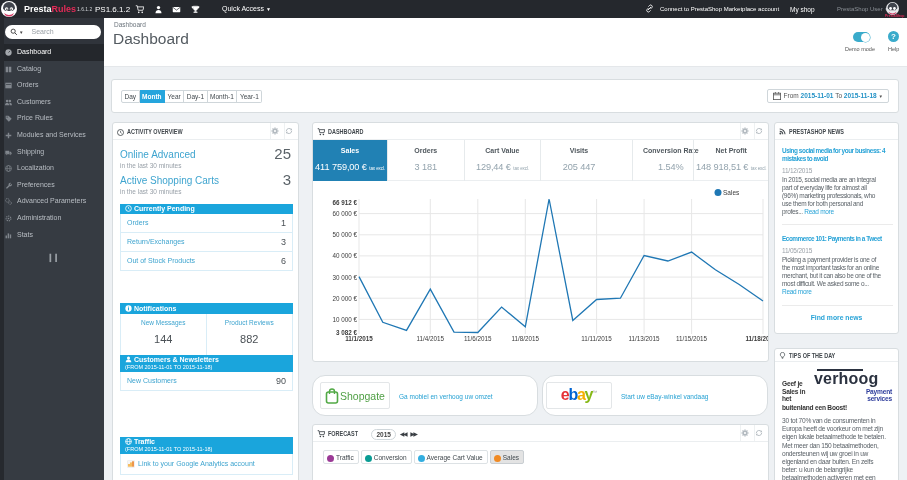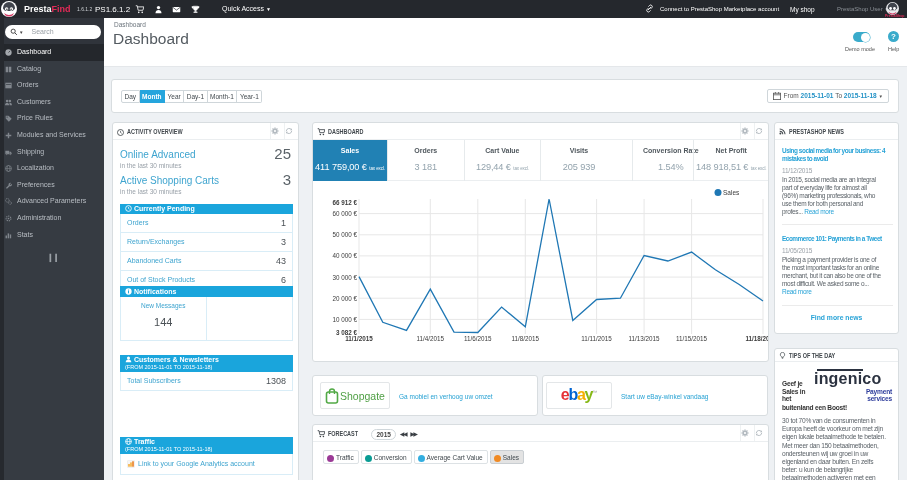--- a/index.html
+++ b/index.html
@@ -64,21 +64,21 @@
 
 .kpis{position:absolute;left:0;top:17px;width:455px;height:41px;border-bottom:1px solid #ebeef0}
 .kpi{position:absolute;top:0;height:41px;border-left:1px solid #e6eaec;text-align:center}
 .kpi .t{font-size:7px;font-weight:bold;color:#50585e;margin-top:7px}
 .kpi .v{font-size:9.2px;color:#93a3ad;margin-top:8px;white-space:nowrap;letter-spacing:-0.1px}
 .kpi .v .tx{font-size:4.5px}
 .kpi.sel{background:#2181b4}
 .kpi.sel .t{color:#fff}
 .kpi.sel .v{color:#fff}
 
-.adpanel{position:absolute;background:#fff;border:1px solid #d8dde0;border-radius:3px;height:41px}
+.adpanel{position:absolute;background:#fff;border:1px solid #d8dde0;border-radius:13px;height:41px}
 .adlink{position:absolute;font-size:6.5px;color:#25a1d3}
 
 .pill{display:inline-block;border:1px solid #cfd6da;border-radius:6px;font-size:6.5px;font-weight:bold;color:#444;padding:0 4px;height:11px;line-height:10px;margin-left:3px;vertical-align:middle;letter-spacing:0}
 .arr{display:inline-block;font-size:5.5px;letter-spacing:-1px;color:#3a3f44;margin-left:4px;vertical-align:middle}
 .lbtn{display:inline-block;vertical-align:top;border:1px solid #dde2e5;border-radius:2px;font-size:6.5px;color:#40484d;height:14px;line-height:13px;padding:0 4px 0 3px;margin-right:2px;background:#fff}
 .lbtn .dot{display:inline-block;width:7px;height:7px;border-radius:50%;margin-right:2px;vertical-align:-1.5px}
 .lbtn.on{background:#e3e3e3;border-color:#c9ced2}
 
 .news-t{font-size:6.4px;font-weight:bold;color:#28a3d7;line-height:8.3px;letter-spacing:-0.45px}
 .news-d{font-size:6.5px;color:#9aa1a8;letter-spacing:-0.2px}
@@ -93,21 +93,21 @@
 <div class="topbar">
   <svg class="abs" style="left:1px;top:1px" width="16" height="16" viewBox="0 0 16 16">
       <circle cx="8" cy="8" r="8" fill="#fff"></circle>
       <path d="M2 7 a6 6 0 0 1 12 0 c0 2-1.5 1-2 3 l-8 0 c-0.5-2-2-1-2-3z" fill="#41454d"></path>
       <circle cx="5.6" cy="8" r="1.7" fill="#fff"></circle>
       <circle cx="10.4" cy="8" r="1.7" fill="#fff"></circle>
       <circle cx="5.9" cy="8.2" r="0.8" fill="#333"></circle>
       <circle cx="10.1" cy="8.2" r="0.8" fill="#333"></circle>
       <path d="M3 12 q5 4 10 0 l-1.5 2.5 q-3.5 2-7 0z" fill="#d63864"></path>
     </svg>
-  <span class="brand">Presta<span class="pink">Find</span></span>
+  <span class="brand">Presta<span class="pink">Rules</span></span>
     <span class="ver">1.6.1.2</span>
   <span class="ps" style="left:95px">PS1.6.1.2</span>
   <svg class="tbicon" style="left:135px" viewBox="0 0 12 12">
       <path d="M1 1h2l1.2 6h6.3l1.3-4.5H3.6" fill="none" stroke="#fff" stroke-width="1.1"></path>
       <circle cx="5" cy="9.8" r="1.1" fill="#fff"></circle>
       <circle cx="9.6" cy="9.8" r="1.1" fill="#fff"></circle>
     </svg>
   <svg class="tbicon" style="left:154px" viewBox="0 0 12 12">
       <circle cx="6" cy="3.4" r="2.2" fill="#fff"></circle>
       <path d="M2 11c0-2.8 1.8-4.3 4-4.3s4 1.5 4 4.3z" fill="#fff"></path>
@@ -244,42 +244,45 @@
   <div class="bigline" style="top:52px">Active Shopping Carts</div>
     <div class="bignum" style="top:48px">3</div>
   <div class="sub" style="top:65px">in the last 30 minutes</div>
   <div class="section" style="top:80.5px">
     <div class="sechead" style="height:10.5px"><svg style="display:inline-block;vertical-align:-1px;margin-right:2px" width="7" height="7" viewBox="0 0 10 10">
           <circle cx="5" cy="5" r="4.1" fill="none" stroke="#fff" stroke-width="1.2"></circle>
           <path d="M5 2.8V5l1.6 1" stroke="#fff" stroke-width="1" fill="none"></path>
         </svg>Currently Pending</div>
     <div class="srow">Orders<span class="v">1</span></div>
     <div class="srow">Return/Exchanges<span class="v">3</span></div>
-    <div class="srow">Abandoned Carts<span class="v">43</span></div>
     <div class="srow">Out of Stock Products<span class="v">6</span></div>
   </div>
-  <div class="section" style="top:163px">
+  <div class="section" style="top:180px">
     <div class="sechead" style="height:10.5px"><svg style="display:inline-block;vertical-align:-1px;margin-right:2px" width="7" height="7" viewBox="0 0 10 10">
           <circle cx="5" cy="5" r="4.5" fill="#fff"></circle>
           <rect x="4.3" y="4" width="1.4" height="3.6" fill="#1aa5dc"></rect>
           <circle cx="5" cy="2.9" r="0.8" fill="#1aa5dc"></circle>
         </svg>Notifications</div>
     <div class="ncols">
       <div class="ncol" style="left:0;border-right:1px solid #d9edf7">
           <div class="l">New Messages</div>
           <div class="n">144</div>
         </div>
+      <div class="ncol" style="right:0">
+          <div class="l">Product Reviews</div>
+          <div class="n">882</div>
+        </div>
     </div>
   </div>
   <div class="section" style="top:231.5px">
     <div class="sechead"><svg style="display:inline-block;vertical-align:-1px;margin-right:2px" width="7" height="7" viewBox="0 0 10 10">
           <circle cx="5" cy="3" r="2.2" fill="#fff"></circle>
           <path d="M1 9c0-2.7 1.8-4 4-4s4 1.3 4 4z" fill="#fff"></path>
         </svg>Customers &amp; Newsletters<span class="sm">(FROM 2015-11-01 TO 2015-11-18)</span></div>
-    <div class="srow">Total Subscribers<span class="v">1308</span></div>
+    <div class="srow">New Customers<span class="v">90</span></div>
   </div>
   <div class="section" style="top:313.5px">
     <div class="sechead"><svg style="display:inline-block;vertical-align:-1px;margin-right:2px" width="7" height="7" viewBox="0 0 10 10">
           <circle cx="5" cy="5" r="4.2" fill="none" stroke="#fff" stroke-width="1.1"></circle>
           <ellipse cx="5" cy="5" rx="2" ry="4.2" fill="none" stroke="#fff" stroke-width="0.9"></ellipse>
           <path d="M0.8 5h8.4" stroke="#fff" stroke-width="0.9"></path>
         </svg>Traffic<span class="sm">(FROM 2015-11-01 TO 2015-11-18)</span></div>
     <div class="srow" style="height:21px;line-height:20px"><svg style="display:inline-block;vertical-align:-2px;margin-right:3px" width="8" height="8" viewBox="0 0 10 10">
           <rect x="0.5" y="0.5" width="9" height="9" rx="1" fill="#f6f6f6" stroke="#ddd" stroke-width="0.5"></rect>
           <rect x="1.6" y="5" width="1.8" height="3.4" fill="#f5a623"></rect>
@@ -317,21 +320,21 @@
     <div class="kpi" style="left:74px;width:76.6px">
         <div class="t">Orders</div>
         <div class="v">3 181</div>
       </div>
     <div class="kpi" style="left:150.6px;width:76.6px">
         <div class="t">Cart Value</div>
         <div class="v">129,44 € <span class="tx">tax excl.</span></div>
       </div>
     <div class="kpi" style="left:227.2px;width:76.6px">
         <div class="t">Visits</div>
-        <div class="v">205 939</div>
+        <div class="v">205 447</div>
       </div>
     <div class="kpi" style="left:319px;width:76.6px">
         <div class="t">Conversion Rate</div>
         <div class="v">1.54%</div>
       </div>
     <div class="kpi" style="left:380.4px;width:74.6px">
         <div class="t">Net Profit</div>
         <div class="v">148 918,51 € <span class="tx">tax excl.</span></div>
       </div>
   </div>
@@ -437,18 +440,18 @@
   <div class="abs" style="left:7px;top:182px;width:111px;border-top:1px solid #ebebeb"></div>
   <div class="abs blue" style="left:0;top:191px;width:123px;text-align:center;font-size:6.8px;font-weight:bold">Find more news</div>
 </div>
 
 <div class="panel" id="tips" style="left:774px;top:348px;width:125px;height:150px">
   <div class="phead" style="height:13px;line-height:13px"><svg style="display:inline-block;vertical-align:-1px;margin-right:3px" width="7" height="7" viewBox="0 0 10 10">
         <path d="M5 0.5a3.2 3.2 0 0 1 1.8 5.8c-.5.4-.6.8-.6 1.2H3.8c0-.4-.1-.8-.6-1.2A3.2 3.2 0 0 1 5 0.5z" fill="none" stroke="#41474c" stroke-width="1"></path>
         <path d="M3.8 8.4h2.4M4.2 9.6h1.6" stroke="#41474c" stroke-width="0.8"></path>
       </svg><span class="ht">TIPS OF THE DAY</span></div>
   <div class="abs" style="left:42px;top:20px;width:46px;height:2.4px;background:#2b3240"></div>
-  <div class="abs" style="left:39px;top:21px;width:80px;font-size:16px;font-weight:bold;color:#2b3240;letter-spacing:0.2px">ingenico</div>
+  <div class="abs" style="left:39px;top:21px;width:80px;font-size:16px;font-weight:bold;color:#2b3240;letter-spacing:0.2px">verhoog</div>
   <div class="abs" style="left:40px;top:39px;width:77px;text-align:right;font-size:6.6px;font-weight:bold;color:#2e3d9c;line-height:7px;letter-spacing:-0.2px">Payment<br>services</div>
   <div class="abs" style="left:7px;top:31px;width:30px;font-size:6.6px;font-weight:bold;color:#333;line-height:7.6px;letter-spacing:-0.2px">Geef je Sales in het</div>
   <div class="abs" style="left:7px;top:55px;width:113px;font-size:6.6px;font-weight:bold;color:#333;letter-spacing:-0.2px">buitenland een Boost!</div>
   <div class="abs tips-b" style="left:7px;top:68px;width:115px;white-space:nowrap;overflow:hidden">30 tot 70% van de consumenten in<br>Europa heeft de voorkeur om met zijn<br>eigen lokale betaalmethode te betalen.<br>Met meer dan 150 betaalmethoden,<br>ondersteunen wij uw groei in uw<br>eigenland en daar buiten. En zelfs<br>beter: u kun de belangrijke<br>betaalmethoden activeren met een</div>
 </div>
 
 </body></html>

